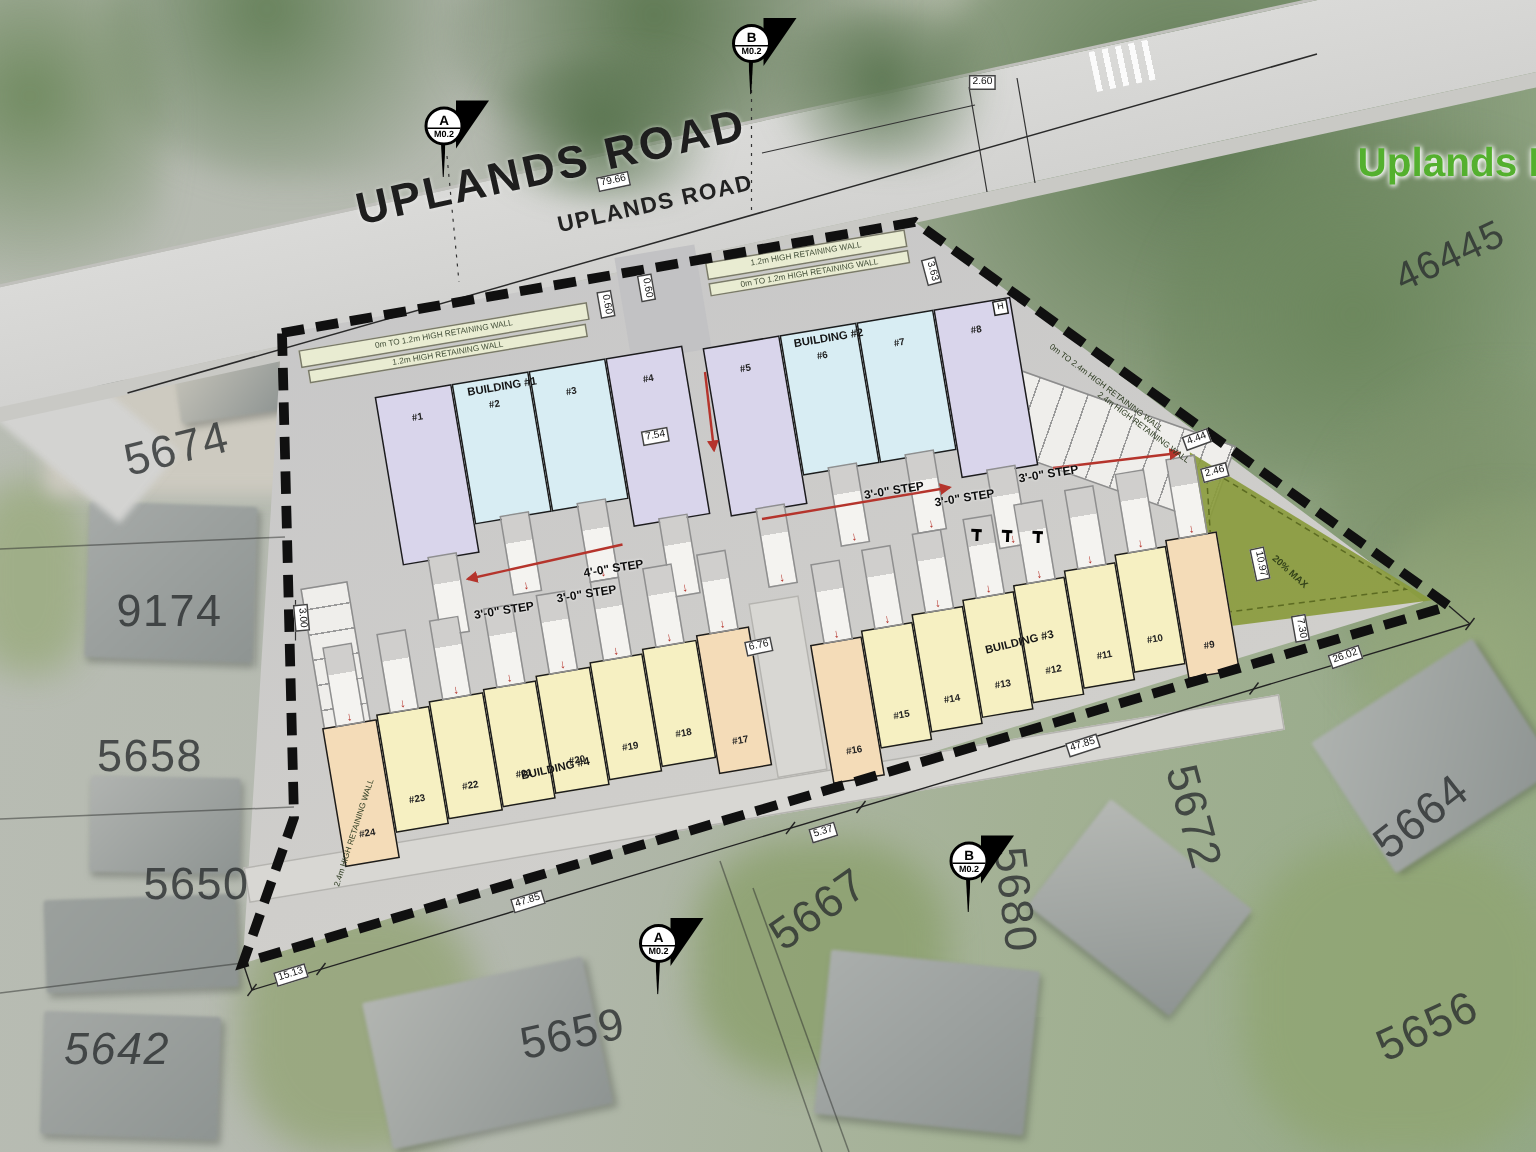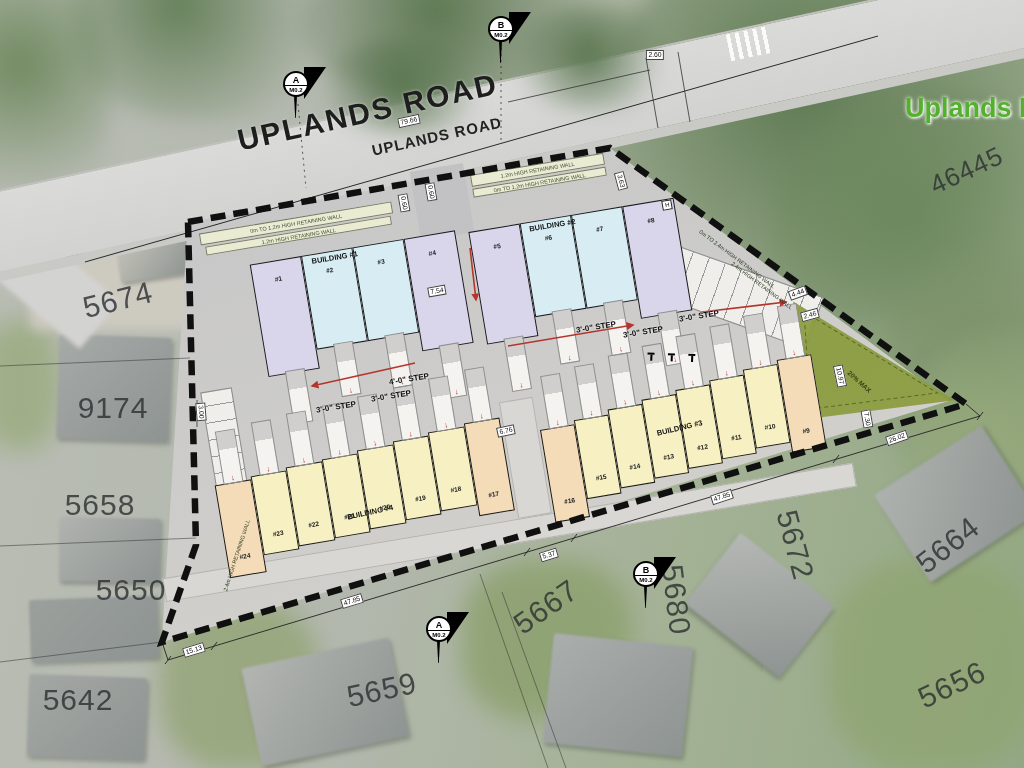--- a/index.html
+++ b/index.html
@@ -339,21 +339,21 @@
   <div id="road-name-large">UPLANDS ROAD</div>
   <div id="road-name-small">UPLANDS ROAD</div>
   <div id="park-label">Uplands P</div>
   <div id="parcel-label">46445</div>
   <div id="slope-label">20% MAX</div>
   <div id="hydrant">H</div>
 <div class="lot-label" style="left: 118px; top: 300px; transform: translate(-50%, -50%) rotate(-14deg);">5674</div>
     <div class="lot-label" style="left: 113px; top: 408px; transform: translate(-50%, -50%) rotate(0deg);">9174</div>
     <div class="lot-label" style="left: 100px; top: 505px; transform: translate(-50%, -50%) rotate(0deg);">5658</div>
     <div class="lot-label" style="left: 88px; top: 590px; transform: translate(-50%, -50%) rotate(0deg); margin-left: 43px;">5650</div>
-    <div class="lot-label" style="left: 78px; top: 700px; transform: translate(-50%, -50%) rotate(0deg);">5642</div>
+    <div class="lot-label" style="left: 78px; top: 700px; transform: translate(-50%, -50%) rotate(0deg); font-style: italic;">5642</div>
     <div class="lot-label" style="left: 382px; top: 690px; transform: translate(-50%, -50%) rotate(-12deg);">5659</div>
     <div class="lot-label" style="left: 546px; top: 607px; transform: translate(-50%, -50%) rotate(-35deg);">5667</div>
     <div class="lot-label" style="left: 676px; top: 600px; transform: translate(-50%, -50%) rotate(83deg);">5680</div>
     <div class="lot-label" style="left: 795px; top: 545px; transform: translate(-50%, -50%) rotate(75deg);">5672</div>
     <div class="lot-label" style="left: 948px; top: 545px; transform: translate(-50%, -50%) rotate(-38deg);">5664</div>
     <div class="lot-label" style="left: 952px; top: 685px; transform: translate(-50%, -50%) rotate(-25deg);">5656</div>
     <div class="dim" style="left: 409px; top: 121px; transform: translate(-50%, -50%) rotate(-12deg);">79.66</div>
     <div class="dim" style="left: 655px; top: 55px; transform: translate(-50%, -50%) rotate(0deg);">2.60</div>
     <div class="dim" style="left: 437px; top: 291px; transform: translate(-50%, -50%) rotate(-10deg);">7.54</div>
     <div class="dim" style="left: 506px; top: 431px; transform: translate(-50%, -50%) rotate(-12deg);">6.76</div>

